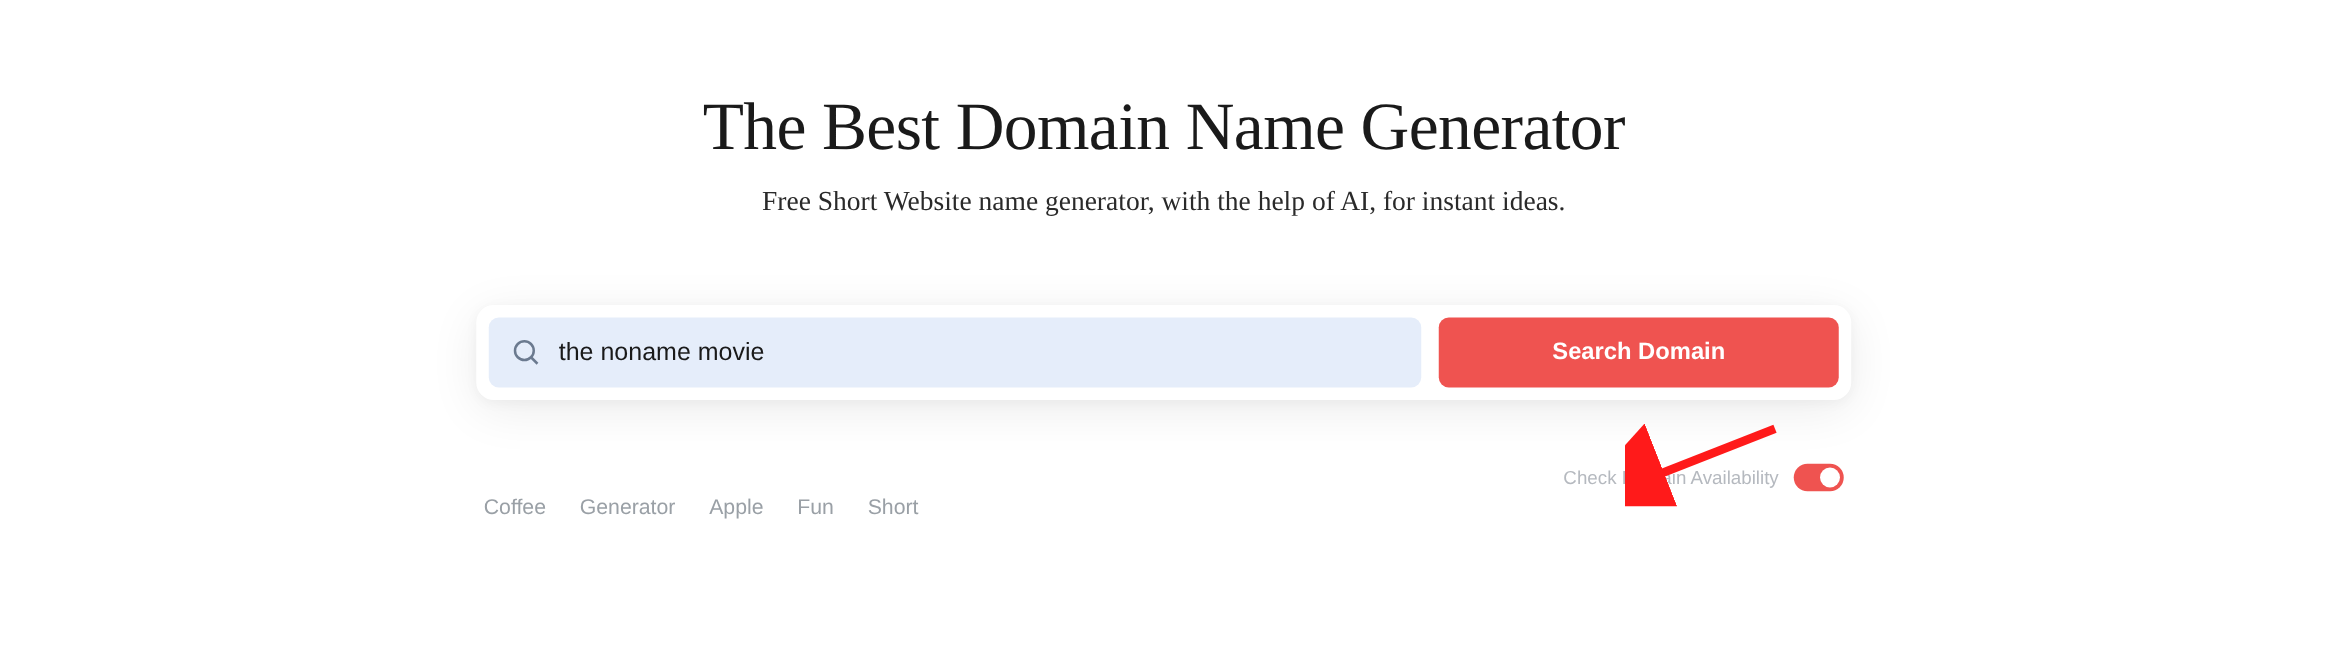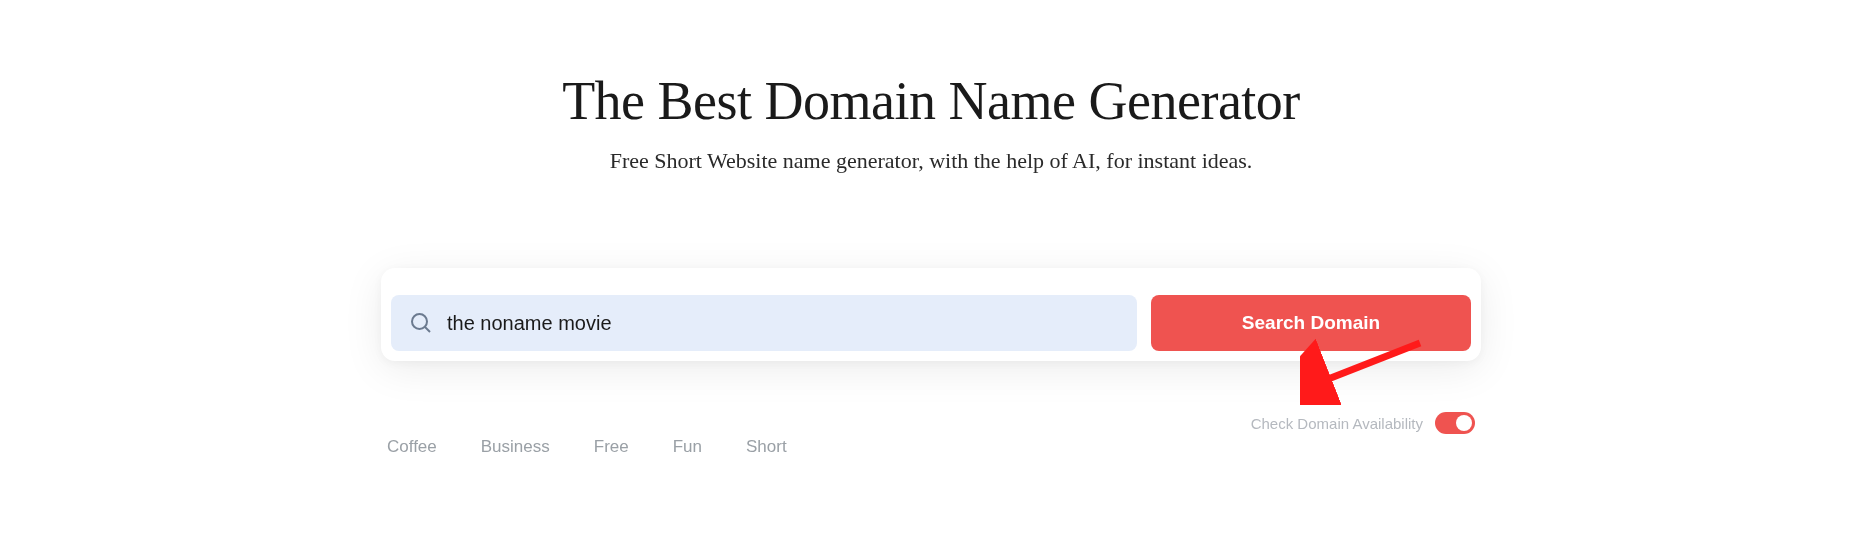--- a/index.html
+++ b/index.html
@@ -24,30 +24,30 @@
       font-size: 54px;
       font-weight: 500;
       color: #1a1a1a;
       letter-spacing: -0.5px;
       margin-bottom: 16px;
     }
     .subtitle {
       font-size: 22px;
       color: #2a2a2a;
       font-weight: 400;
-      margin-bottom: 94px;
+      margin-bottom: 70px;
     }
     .search-card {
       background: #ffffff;
       border-radius: 14px;
       padding: 10px;
       box-shadow: 0 8px 40px rgba(0,0,0,0.08), 0 2px 10px rgba(0,0,0,0.04);
       display: flex;
       gap: 14px;
-      align-items: flex-end;
+      align-items: center;
       margin-bottom: 28px;
     }
     .search-input-wrap {
       flex: 1;
       background: #e5edfa;
       border-radius: 8px;
       display: flex;
       align-items: center;
       padding: 0 18px;
       height: 56px;
@@ -78,32 +78,31 @@
       background: #ef5350;
       color: #ffffff;
       border: none;
       border-radius: 8px;
       width: 320px;
       font-family: -apple-system, BlinkMacSystemFont, 'Segoe UI', Arial, sans-serif;
       font-size: 19px;
       font-weight: 700;
       cursor: pointer;
       height: 56px;
-      margin-top: 17px;
     }
     .bottom-row {
       display: flex;
       justify-content: space-between;
       align-items: center;
       padding: 0 6px;
       font-family: -apple-system, BlinkMacSystemFont, 'Segoe UI', Arial, sans-serif;
     }
     .tags {
       display: flex;
-      gap: 44px;
+      gap: 27px;
       margin-top: 48px;
     }
     .tag {
       color: #9aa0a6;
       font-size: 17px;
       cursor: pointer;
     }
     .toggle-wrap {
       display: flex;
       align-items: center;
@@ -157,22 +156,22 @@
           </svg>
       </span>
       <input class="search-input" type="text" value="the noname movie" style="">
     </div>
     <button class="search-button">Search Domain</button>
   </div>
 
   <div class="bottom-row">
     <div class="tags">
       <span class="tag">Coffee</span>
-      <span class="tag">Business</span>
-      <span class="tag">Free</span>
+      <span class="tag">Generator</span>
+      <span class="tag">Apple</span>
       <span class="tag">Fun</span>
       <span class="tag">Short</span>
     </div>
     <div class="toggle-wrap">
       <span class="toggle-label">Check Domain Availability</span>
       <div class="toggle">
         <div class="toggle-knob"></div>
       </div>
     </div>
   </div>

